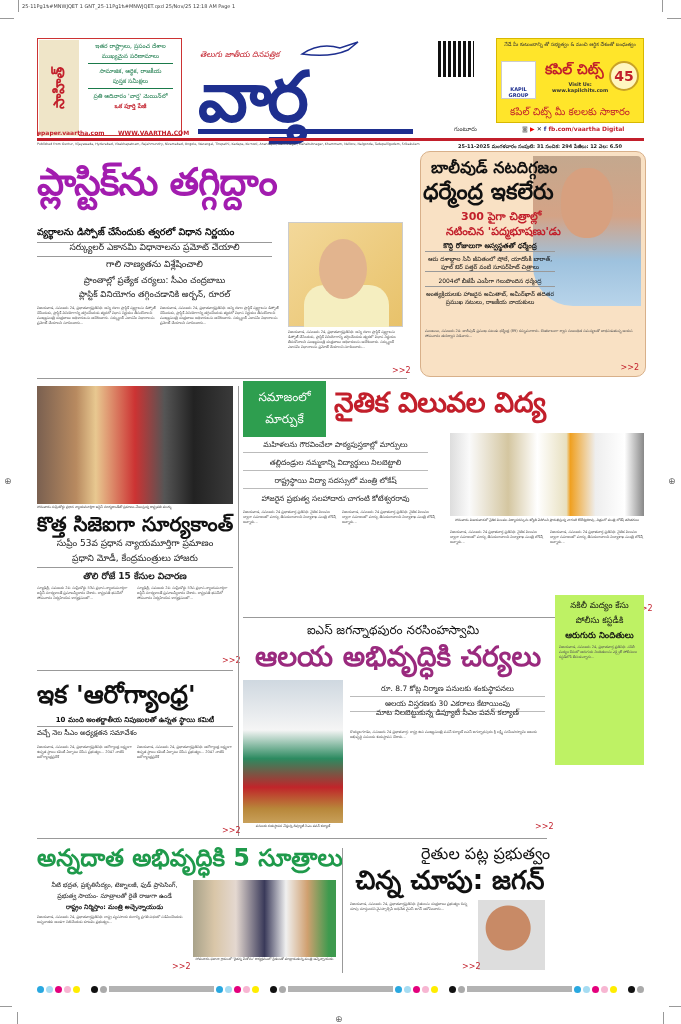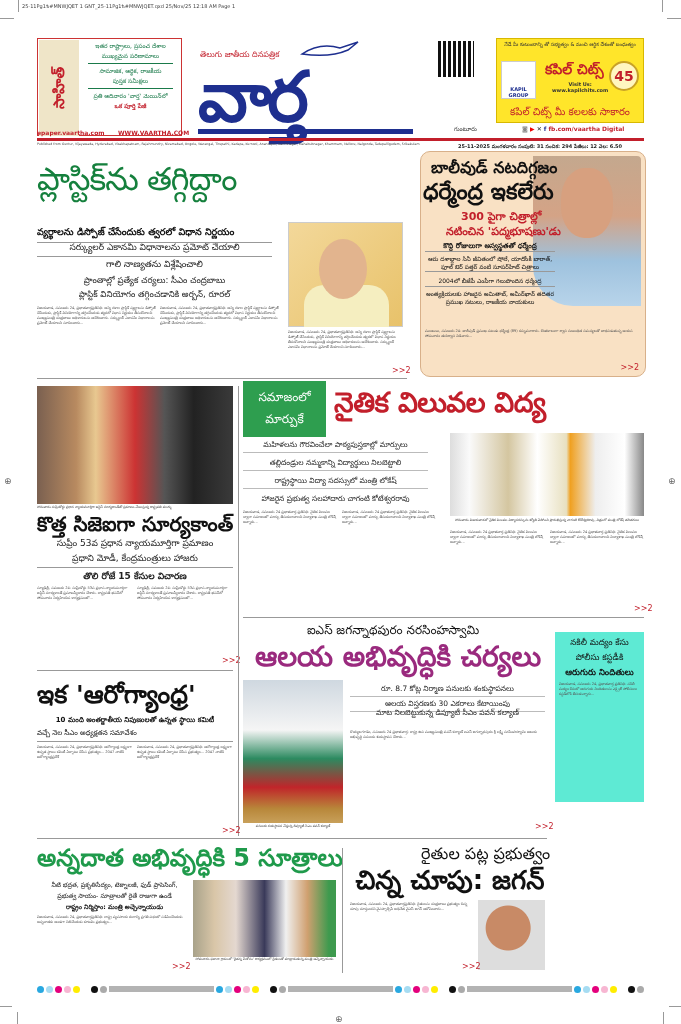--- a/index.html
+++ b/index.html
@@ -9,39 +9,39 @@
 .slug{left:22px;top:3px;font-size:5px;color:#444}
 .crop{background:#999}
 
 .adleft{left:37px;top:38px;width:145px;height:98px;border:1px solid #c33;background:#fff}
 .adleft .side{position:absolute;left:1px;top:1px;width:40px;height:96px;background:#efe5c8;color:#c21f2b;font-weight:bold;font-size:15px;writing-mode:vertical-rl;transform:rotate(180deg);display:flex;align-items:center;justify-content:center}
 .adleft .lines{position:absolute;left:44px;top:2px;right:2px;font-size:6px;color:#1a7a4a;text-align:center;line-height:10px}
 .adleft .lines .red{color:#c21f2b;font-weight:bold}
 .adleft .lines hr{border:0;border-top:1px solid #1a7a4a;margin:2px 6px}
 .epaper{left:37px;top:129px;font-size:6px;color:#c21f2b;font-weight:bold}
 .www{left:118px;top:129px;font-size:6px;color:#c21f2b;font-weight:bold}
-.tagline{left:200px;top:50px;font-size:8px;color:#c21f2b;}
+.tagline{left:200px;top:50px;font-size:8px;color:#c21f2b;font-style:italic}
 .logo{left:198px;top:58px;width:215px;height:78px;color:#1e2f8f;font-size:70px;font-weight:bold;line-height:78px;font-family:"DejaVu Sans",sans-serif;letter-spacing:-4px}
 .logo .bar{position:absolute;left:0;bottom:2px;width:100%;height:5px;background:#1e2f8f}
 .bird{left:300px;top:40px;width:60px;height:18px}
 .qr{left:438px;top:41px;width:36px;height:36px;background:repeating-linear-gradient(90deg,#111 0 3px,#fff 3px 5px),#111}
 .city{left:454px;top:125px;font-size:6px;color:#333}
 .adright{left:496px;top:38px;width:148px;height:85px;background:#ffe52a;border:1px solid #d8b800}
 .adright .top{font-size:5px;text-align:center;color:#333;padding-top:2px}
 .adright .kapil{position:absolute;left:4px;top:22px;width:35px;height:38px;background:#fff;border:1px solid #ccc;font-size:5px;color:#1e2f8f;font-weight:bold;text-align:center;padding-top:24px}
 .adright .brand{position:absolute;left:48px;top:22px;font-size:14px;color:#c21f2b;font-weight:bold}
 .adright .visit{position:absolute;left:55px;top:42px;font-size:5px;color:#333;text-align:center;font-weight:bold}
 .adright .badge45{position:absolute;right:4px;top:22px;width:30px;height:30px;border-radius:50%;border:2px solid #c9a227;color:#c21f2b;font-weight:bold;font-size:14px;text-align:center;line-height:26px;background:#fff6c0}
 .adright .bottom{position:absolute;left:2px;right:2px;bottom:2px;font-size:10px;color:#c21f2b;text-align:center}
 .social{left:522px;top:125px;font-size:6px;color:#c21f2b;font-weight:bold}
 .rule1{left:37px;top:138px;width:607px;height:3px;background:#c21f2b}
 .pubs{left:37px;top:142px;font-size:3.2px;color:#444;white-space:nowrap}
 .dateline{left:458px;top:143px;font-size:5px;color:#222;font-weight:bold}
 
-.lead-h{left:37px;top:160px;font-size:32px;font-weight:normal;color:#15803d;letter-spacing:-1px}
+.lead-h{left:37px;top:160px;font-size:38px;font-weight:bold;color:#a21caf;letter-spacing:-1px}
 .sub1{left:37px;top:226px;width:235px;font-size:9.5px;font-weight:bold;color:#111;border-bottom:1px solid #999;padding-bottom:2px}
 .sub2{left:37px;top:242px;width:235px;font-size:9px;color:#222;text-align:center;border-bottom:1px solid #999;padding-bottom:2px}
 .sub3{left:37px;top:259px;width:235px;font-size:9px;color:#222;text-align:center}
 .sub4{left:37px;top:273px;width:235px;font-size:8.5px;color:#222;text-align:center;line-height:14px}
 .body{font-size:3.6px;line-height:5px;color:#555;overflow:hidden}
 .cbn{left:288px;top:222px;width:115px;height:105px;background:linear-gradient(135deg,#f3d89a,#e8c26a);border:1px solid #ccc}
 .cbn .face{position:absolute;left:30px;top:16px;width:48px;height:60px;border-radius:50%;background:#e2b48e}
 .cbn .shirt{position:absolute;left:15px;top:62px;width:85px;height:42px;background:#f5eec0;border-radius:20px 20px 0 0}
 .more{font-size:8px;color:#c21f2b}
 
@@ -67,27 +67,27 @@
 .eth-s{left:243px;width:185px;font-size:7.5px;color:#222;text-align:center;border-bottom:1px solid #bbb;padding-bottom:1px}
 .eth-photo{left:450px;top:433px;width:194px;height:83px;background:linear-gradient(90deg,#ddd 0%,#fafafa 10%,#d4c6a0 30%,#fff 45%,#e8e0c0 60%,#f0a020 62%,#eee 75%,#fff 90%,#888 100%)}
 .eth-cap{left:450px;top:518px;width:194px;font-size:3.3px;color:#444;text-align:center}
 
 .temple-top{left:243px;top:623px;width:300px;font-size:12px;color:#111;text-align:center}
 .temple-h{left:243px;top:640px;width:310px;font-size:28px;font-weight:bold;color:#9a2a7e;text-align:center}
 .temple-photo{left:243px;top:680px;width:100px;height:143px;background:linear-gradient(180deg,#cfd8e0 0%,#f5f5f5 35%,#2c8a60 55%,#c0252a 75%,#b8873a 90%,#c8a05a 100%)}
 .temple-cap{left:243px;top:824px;width:100px;font-size:3.3px;color:#444;text-align:center}
 .t-s{left:350px;width:195px;font-size:7.5px;color:#222;text-align:center;border-bottom:1px solid #bbb;padding-bottom:1px}
 
-.side1{left:555px;top:632px;width:89px;height:170px;background:#5eead4}
+.side1{left:555px;top:595px;width:89px;height:170px;background:#bef264}
 .side1 .h{font-size:8.5px;color:#111;text-align:center;line-height:15px;padding-top:3px}
 .side2{left:555px;top:791px;width:89px;height:184px;background:#e7dceb;border-top:2px solid #9a2a7e}
 .side2 .h{font-size:10px;font-weight:bold;color:#111;text-align:center;line-height:17px;padding-top:3px}
 
 .aro-h{left:37px;top:680px;font-size:25px;font-weight:bold;color:#111}
-.aro-s1{left:37px;top:716px;width:196px;font-size:7px;font-weight:bold;color:#111;text-align:center;border-bottom:1px solid #999;padding-bottom:16px}
+.aro-s1{left:37px;top:716px;width:196px;font-size:7px;font-weight:bold;color:#111;text-align:center;border-bottom:1px solid #999;padding-bottom:1px}
 .aro-s2{left:37px;top:729px;width:196px;font-size:7px;color:#111;text-align:left}
 
 .ann-h{left:37px;top:844px;font-size:24px;font-weight:bold;color:#1f9a4b}
 .ann-s{left:37px;width:155px;font-size:6.3px;color:#111;text-align:center;line-height:10px}
 .ann-photo{left:193px;top:880px;width:143px;height:77px;background:linear-gradient(90deg,#a8a28a 0%,#d9c6a8 15%,#e4d8d0 30%,#3a3a5a 50%,#f0f0f0 65%,#d0a070 80%,#3e9a4e 95%)}
 .ann-cap{left:193px;top:957px;width:143px;font-size:3.3px;color:#444;text-align:center}
 .jag-h1{left:350px;top:844px;width:200px;font-size:16px;color:#111;text-align:right}
 .jag-h2{left:350px;top:865px;width:200px;font-size:26px;font-weight:bold;color:#111;text-align:center}
 .jag-photo{left:478px;top:900px;width:67px;height:70px;background:radial-gradient(circle at 45% 40%,#c88a66 0 22px,#ddd 23px)}
 .colorbar{left:37px;top:985px;width:607px;height:8px;display:flex;align-items:center;gap:2px}

